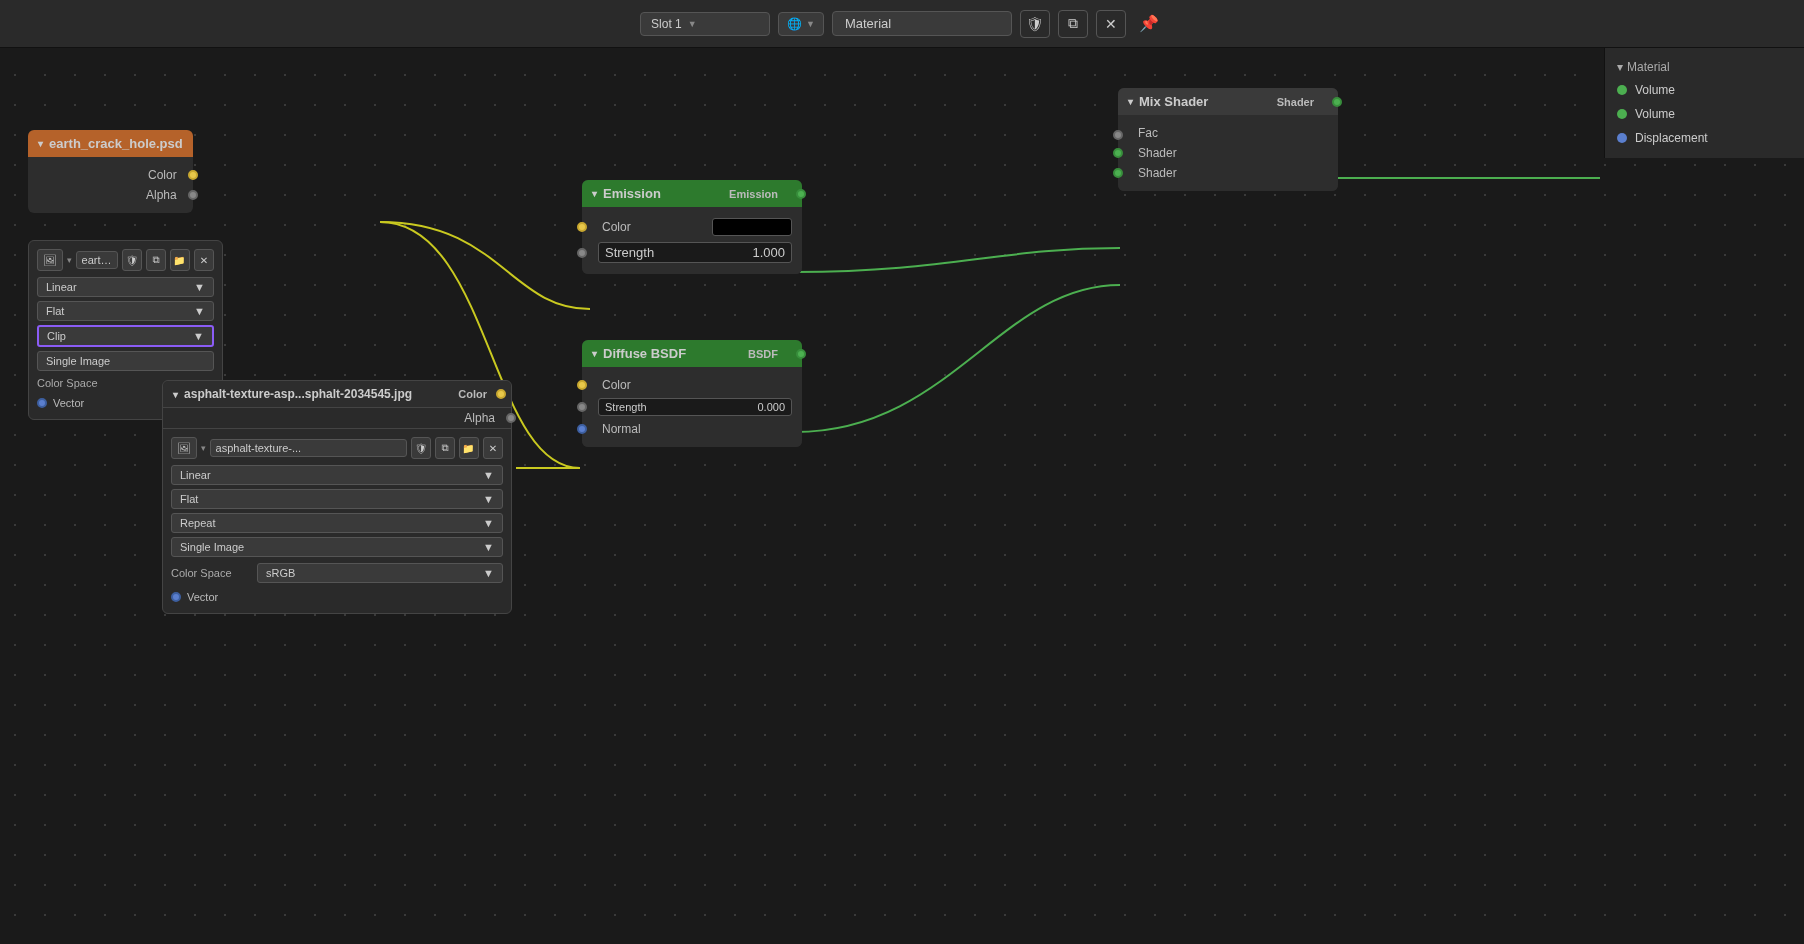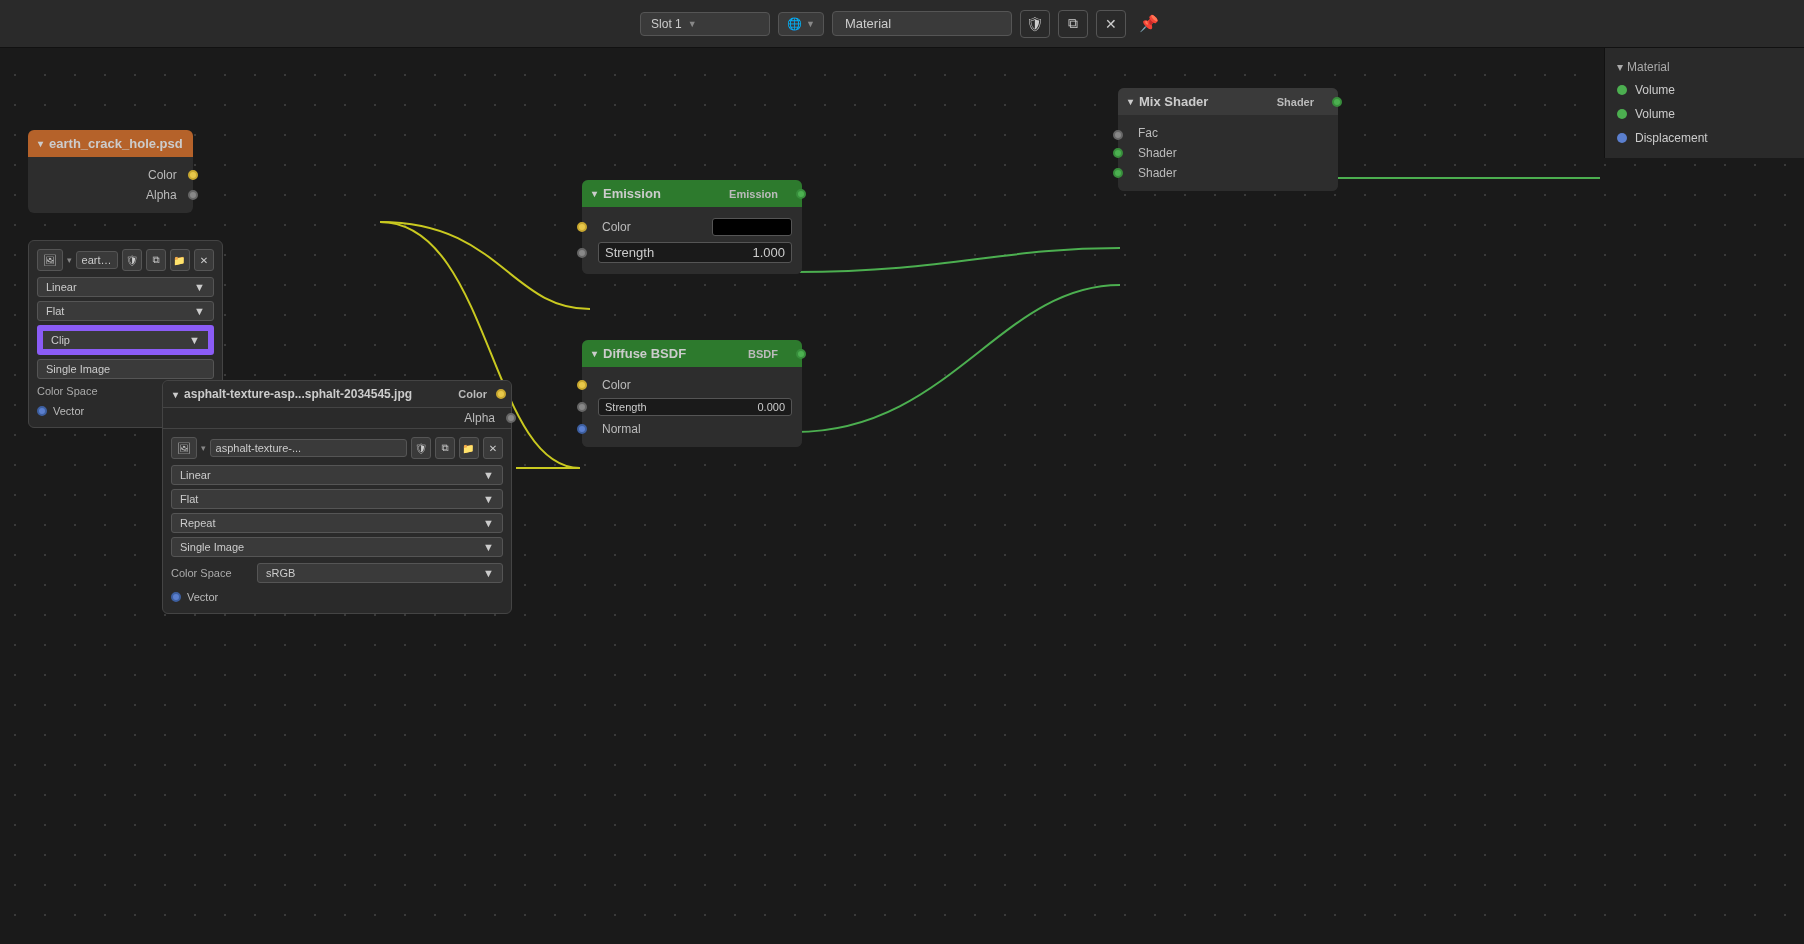--- a/index.html
+++ b/index.html
@@ -260,21 +260,21 @@
   <div style="background:#3a3a3a; border:1px solid #555; border-radius:3px; padding:3px 8px; font-size:11px; color:#ccc; margin-bottom:4px; display:flex; justify-content:space-between; cursor:pointer;">
     <span>Linear</span>
     <span>▼</span>
   </div>
 
   <div style="background:#3a3a3a; border:1px solid #555; border-radius:3px; padding:3px 8px; font-size:11px; color:#ccc; margin-bottom:4px; display:flex; justify-content:space-between; cursor:pointer;">
     <span>Flat</span>
     <span>▼</span>
   </div>
 
-  <div style="background:#3a3a3a; border:6px solid #8b5cf6; border-radius:3px; padding:3px 8px; font-size:11px; color:#ccc; margin-bottom:4px; display:flex; justify-content:space-between; cursor:pointer;">
+  <div style="background:#3a3a3a; border:2px solid #8b5cf6; border-radius:3px; padding:3px 8px; font-size:11px; color:#ccc; margin-bottom:4px; display:flex; justify-content:space-between; cursor:pointer;">
     <span>Clip</span>
     <span>▼</span>
   </div>
 
   <div style="background:#3a3a3a; border:1px solid #555; border-radius:3px; padding:3px 8px; font-size:11px; color:#ccc; margin-bottom:6px; display:flex; justify-content:space-between; cursor:pointer;">
     <span>Single Image</span>
   </div>
 
   <div style="display:flex; align-items:center; gap:6px; margin-bottom:6px;">
     <span style="font-size:11px; color:#aaa;">Color Space</span>

